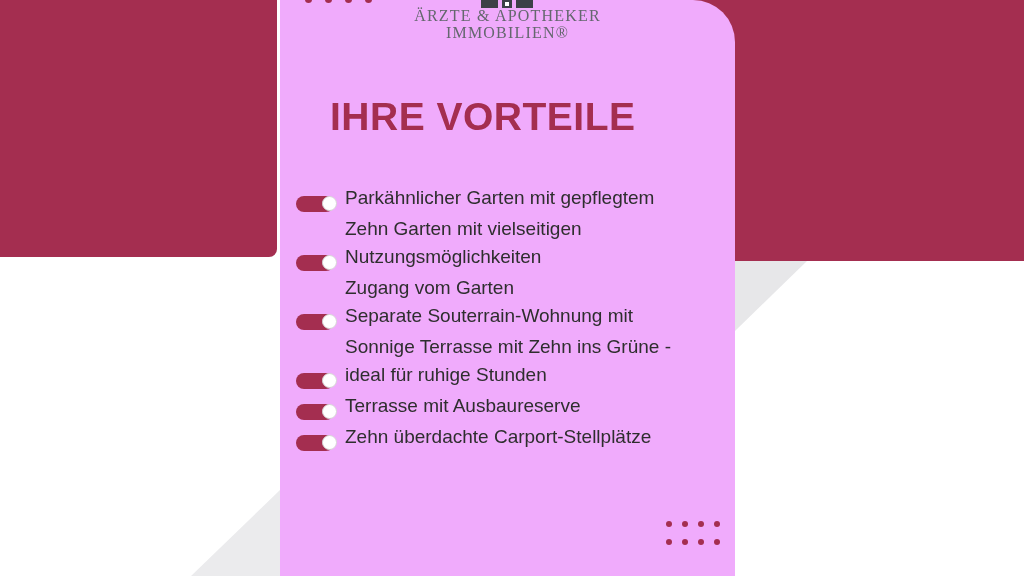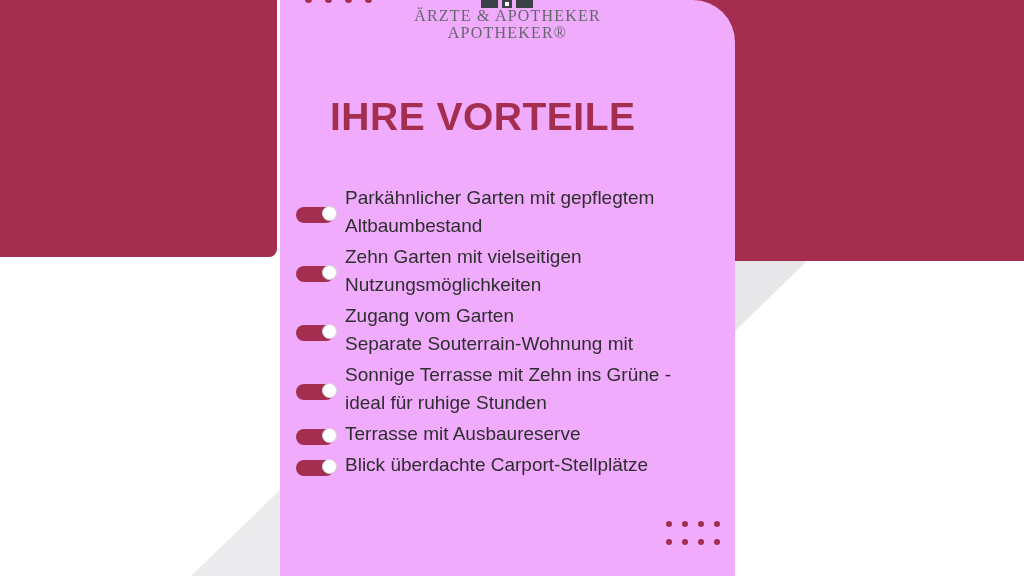--- a/index.html
+++ b/index.html
@@ -37,21 +37,21 @@
   .logo-text{padding-top:7px;font-family:"Liberation Serif",serif;color:#64676E;
              font-size:16px;line-height:17px;letter-spacing:1.2px;}
 
   
   .heading{position:absolute;left:50px;top:95px;color:#A42E50;
            font-size:39px;font-weight:700;letter-spacing:.5px;}
 
   
   .benefits{position:absolute;left:16px;top:184px;width:420px;
             display:flex;flex-direction:column;gap:3px;}
-  .row{display:flex;align-items:center;gap:11px;}
+  .row{display:flex;align-items:flex-end;gap:11px;}
   .toggle{flex:0 0 auto;position:relative;width:38px;height:16px;margin-top:5px;
           background:#A42E50;border-radius:9px;}
   .knob{position:absolute;right:-3px;top:-0.5px;width:15px;height:15px;border-radius:50%;
         background:#ffffff;border:1.5px solid #D6D6D6;box-sizing:border-box;}
   .btext{font-size:19px;line-height:28px;color:#2E2E2E;max-width:365px;}
   .btext .l{display:block;}
 </style>
 </head>
 <body>
 
@@ -72,35 +72,34 @@
     </div>
 
     <div class="logo">
       <div class="logo-icon">
         <div class="b1"></div>
           <div class="b2"></div>
           <div class="b3"></div>
       </div>
       <div class="logo-text">
         <div>ÄRZTE &amp; APOTHEKER</div>
-        <div>APOTHEKER®</div>
+        <div>IMMOBILIEN®</div>
       </div>
     </div>
 
     <div class="heading">IHRE VORTEILE</div>
 
     <div class="benefits">
 
       <div class="row">
         <span class="toggle">
             <span class="knob"></span>
           </span>
         <span class="btext">
           <span class="l">Parkähnlicher Garten mit gepflegtem</span>
-          <span class="l">Altbaumbestand</span>
         </span>
       </div>
 
       <div class="row">
         <span class="toggle">
             <span class="knob"></span>
           </span>
         <span class="btext">
           <span class="l">Zehn Garten mit vielseitigen</span>
           <span class="l">Nutzungsmöglichkeiten</span>
@@ -135,21 +134,21 @@
           <span class="l">Terrasse mit Ausbaureserve</span>
           <span class="l"></span>
         </span>
       </div>
 
       <div class="row">
         <span class="toggle">
             <span class="knob"></span>
           </span>
         <span class="btext">
-          <span class="l">Blick überdachte Carport-Stellplätze</span>
+          <span class="l">Zehn überdachte Carport-Stellplätze</span>
           <span class="l"></span>
         </span>
       </div>
 
     </div>
 
     <div class="dots-bottom">
       <div class="dot"></div>
       <div class="dot"></div>
       <div class="dot"></div>

